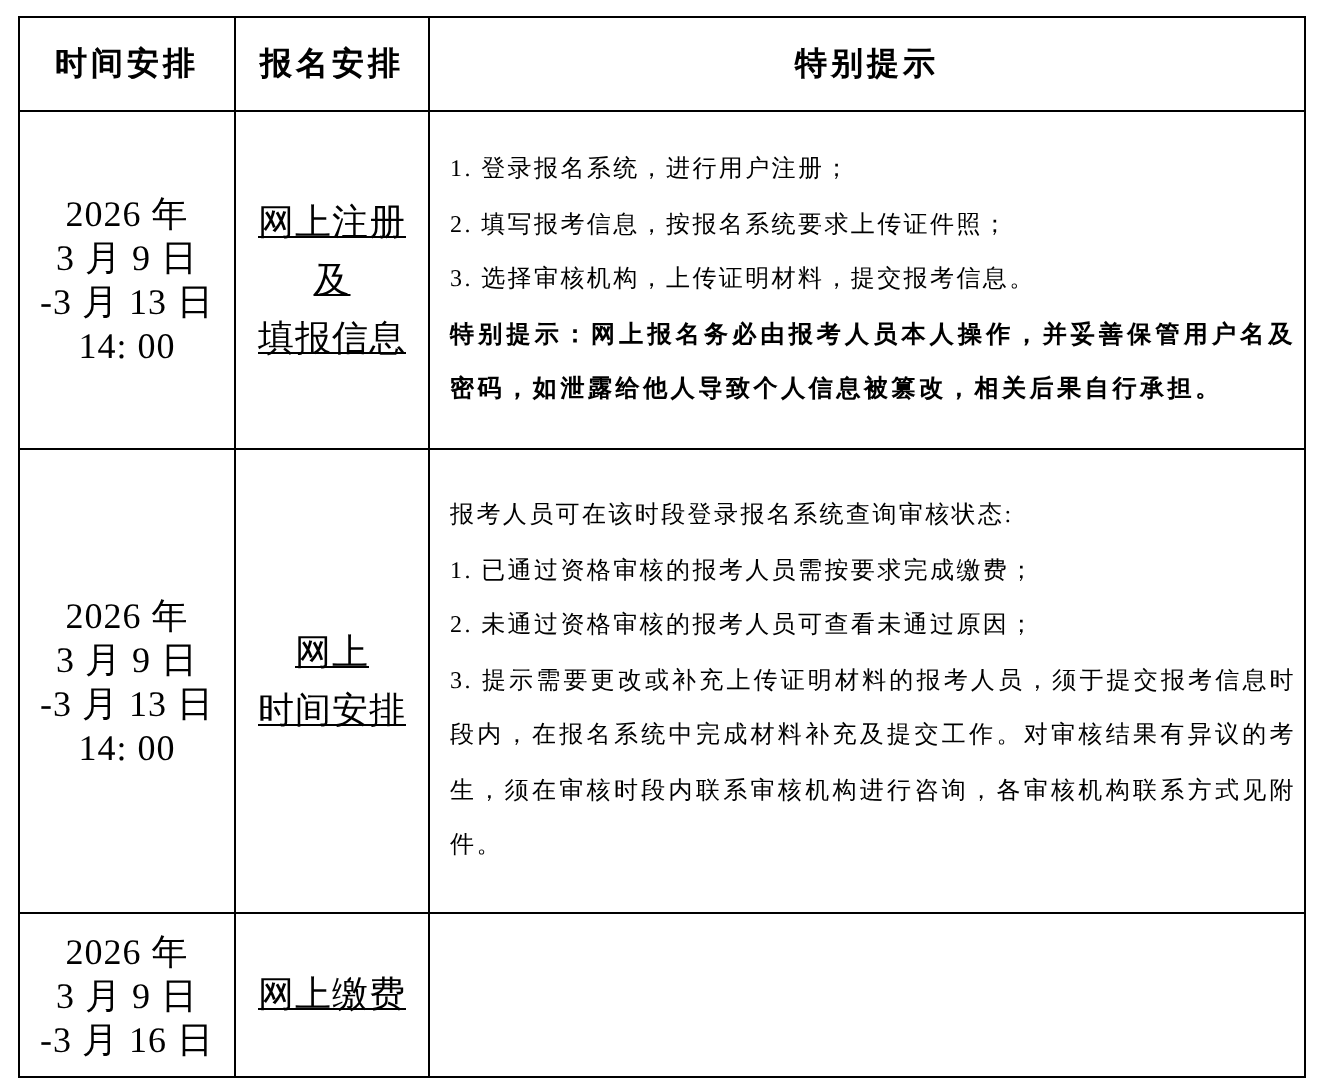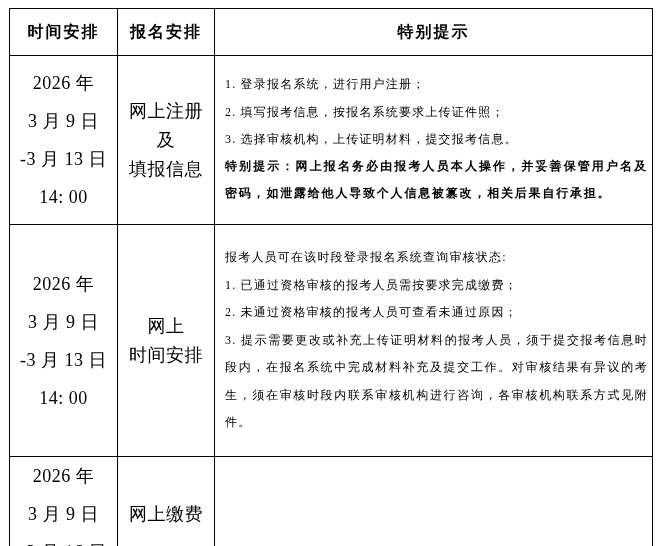--- a/index.html
+++ b/index.html
@@ -30,41 +30,40 @@
   tr.row-payment  { height: 82px; }
   .schedule th {
     font-size: 16px;
     font-weight: bold;
     text-align: center;
     letter-spacing: 2px;
   }
   td.time-cell, td.stage-cell {
     text-align: center;
     font-size: 18px;
-    line-height: 38px;
+    line-height: 22px;
     white-space: pre-line;
     letter-spacing: 0.5px;
   }
-  td.stage-cell { line-height: 29px; }
+  td.stage-cell { line-height: 29px; text-decoration: underline; }
   td.req-cell {
     font-size: 12px;
     line-height: 27.5px;
     padding: 2px 4px 2px 10px;
     text-align: justify;
     letter-spacing: 1.2px;
   }
   .req-text {
     display: block;
     white-space: pre-line;
   }
   .req-note {
     display: block;
     font-weight: bold;
     letter-spacing: 1.8px;
-    font-family: Liberation Mono, monospace;
   }
 </style>
 </head>
 <body>
 
 <div class="page">
   <table class="schedule">
     <colgroup>
       <col class="c1">
         <col class="c2">

